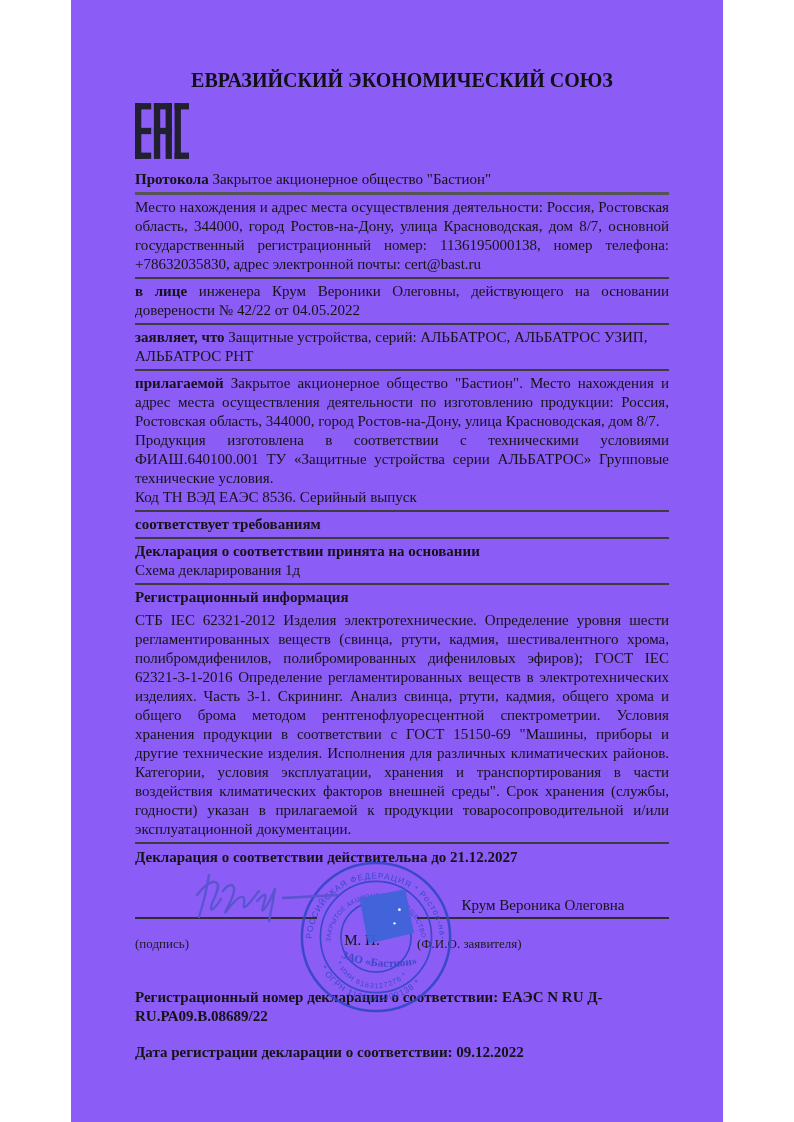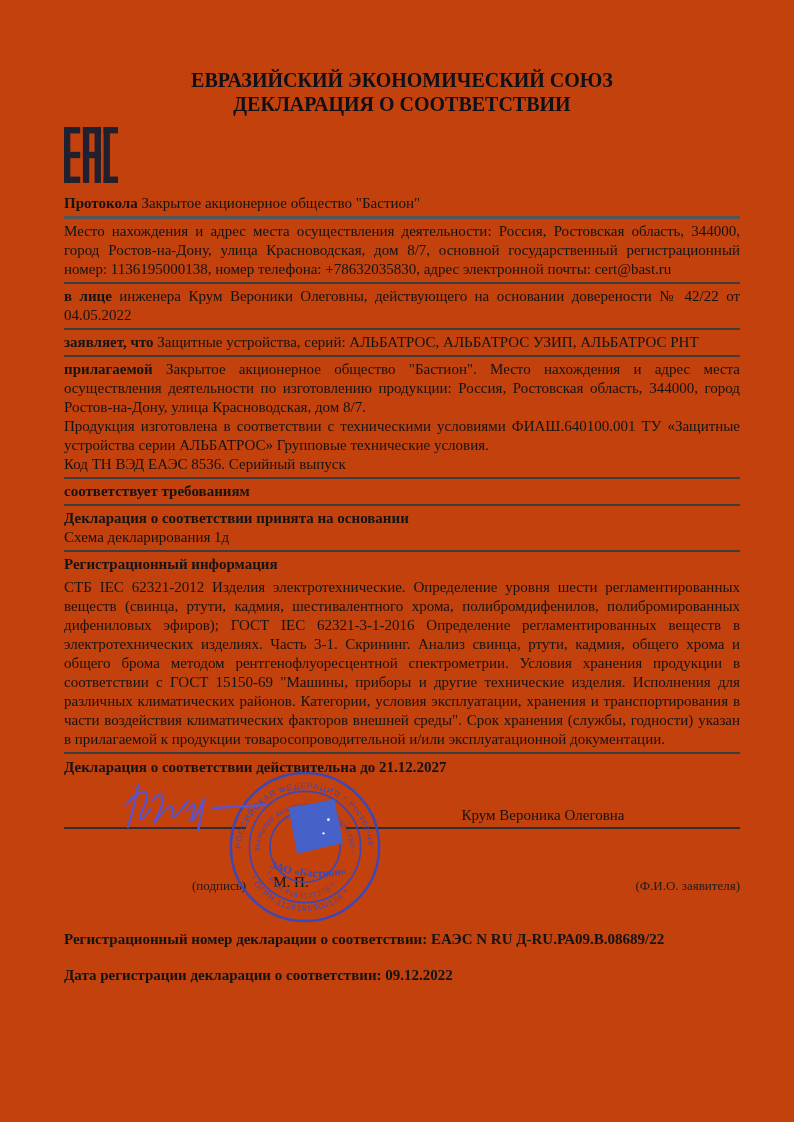--- a/index.html
+++ b/index.html
@@ -1,20 +1,20 @@
 <!DOCTYPE html>
 <html lang="ru"><head>
 <meta charset="utf-8">
 <style>
   html,body{margin:0;padding:0;background:#ffffff;}
   .page{
     position:relative;
-    width:794px;height:1122px;
+    width:652px;height:1122px;
     margin:0 auto;
-    background:#c2410c;
+    background:#8b5cf6;
     font-family:"Liberation Serif","DejaVu Serif",serif;
     color:#141414;
     box-sizing:border-box;
     padding:68px 54px 0 64px;
     overflow:hidden;
   }
   .titles{text-align:center;font-weight:bold;font-size:20px;line-height:24px;color:#101018;}
   .logo-wrap{margin-top:8px;height:64px;}
   p{margin:0;font-size:15px;line-height:19px;}
   .just{text-align:justify;}
@@ -26,36 +26,35 @@
   .gap6{margin-top:6px;}
   .bottom-zone{position:relative;margin-top:2px;}
   .validity{font-weight:bold;font-size:15px;line-height:20px;margin-top:2px;}
   .sig-row{display:flex;margin-top:30px;align-items:flex-end;}
   .sig-col-left{width:182px;}
   .sig-col-mid{width:66px;text-align:center;font-size:15px;padding:0 0 3px 12px;}
   .sig-col-right{flex:1;margin-left:22px;}
   .sig-space{height:20px;}
   .sig-name{height:20px;text-align:center;font-size:15px;}
   .sig-line{border-top:2px solid #2e2e2e;height:0;}
-  .sig-caption{text-align:right;font-size:13px;line-height:17px;padding-top:6px;color:#1c1c1c;margin-top:42px;}
+  .sig-caption{text-align:left;font-size:13px;line-height:17px;padding-top:16px;color:#1c1c1c;}
   .reg-line{font-weight:bold;font-size:15px;line-height:19px;}
   .reg-1{margin-top:36px;}
   .reg-2{margin-top:17px;}
   .stamp{position:absolute;left:163px;top:12px;width:156px;height:156px;z-index:6;opacity:.93;pointer-events:none;}
   .signature-ink{position:absolute;left:52px;top:14px;width:210px;height:70px;z-index:7;pointer-events:none;}
   .eac-logo{display:block;}
 </style>
 </head>
 <body>
 
 <div class="page">
 
   <div class="titles">
     <div>ЕВРАЗИЙСКИЙ ЭКОНОМИЧЕСКИЙ СОЮЗ</div>
-    <div>ДЕКЛАРАЦИЯ О СООТВЕТСТВИИ</div>
   </div>
 
   <div class="logo-wrap">
     <svg class="eac-logo" width="54" height="62" viewBox="0 0 60 62" aria-hidden="true">
       <g fill="#202031">
 
         <rect x="0" y="0" width="7" height="62"></rect>
         <rect x="0" y="0" width="18" height="7"></rect>
         <rect x="0" y="27.5" width="18" height="7"></rect>
         <rect x="0" y="55" width="18" height="7"></rect>

